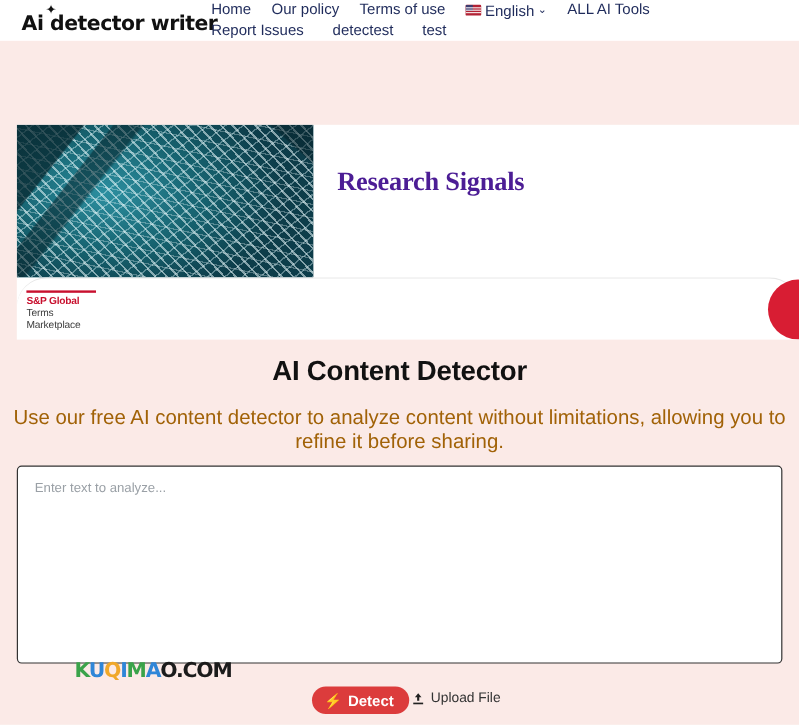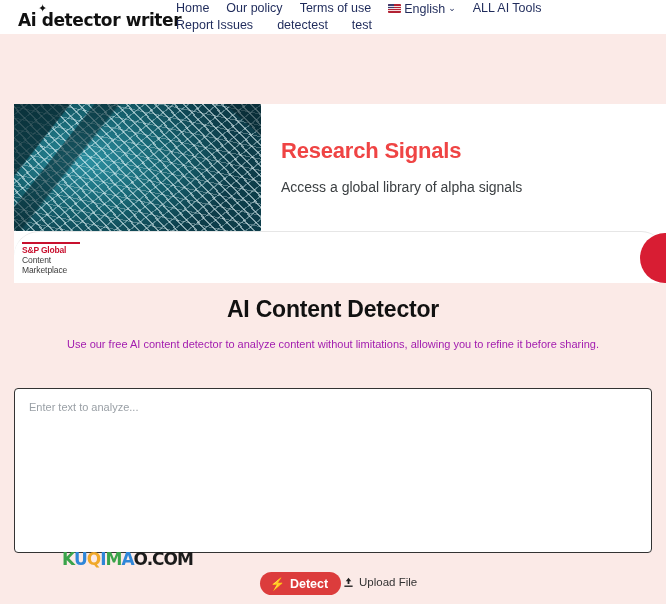--- a/index.html
+++ b/index.html
@@ -142,23 +142,24 @@
       linear-gradient(128deg, rgba(7,38,46,.72) 0 16%, rgba(0,0,0,0) 16.6% 23%, rgba(7,38,46,.55) 23.5% 30%, rgba(0,0,0,0) 31% 100%),
       linear-gradient(222deg, rgba(6,32,40,.5) 0 9%, rgba(0,0,0,0) 9.5% 100%);
   }
   .ad-text {
     flex: 1 1 auto;
     padding: 34px 0 0 20px;
   }
   .ad-title {
     font-size: 22px;
     font-weight: bold;
-    color: #ef4444;
+    color: #4c1d95;
     line-height: 1.2;
     letter-spacing: -0.2px;
+    font-family: Liberation Serif, serif;
   }
   .ad-sub {
     margin-top: 14px;
     font-size: 14px;
     color: #3c4043;
     line-height: 1.3;
   }
   .ad-bottom {
     height: 52px;
     border-top: 1px solid #e6e6e6;
@@ -218,22 +219,22 @@
     font-size: 23px;
     font-weight: bold;
     color: #111111;
     letter-spacing: -0.2px;
   }
   .page-sub {
     position: absolute;
     top: 338px;
     left: 0; right: 0;
     text-align: center;
-    font-size: 11px;
-    color: #a21caf;
+    font-size: 17px;
+    color: #a16207;
   }
   .textarea-box {
     position: absolute;
     left: 14px;
     top: 388px;
     width: 638px;
     height: 165px;
     background: #ffffff;
     border: 1.5px solid #333333;
     border-radius: 4px;
@@ -321,28 +322,27 @@
       <div class="nav-item">test</div>
     </div>
   </div>
 </div>
 
 <div class="ad">
   <div class="ad-top">
     <div class="ad-img"></div>
     <div class="ad-text">
       <div class="ad-title">Research Signals</div>
-      <div class="ad-sub">Access a global library of alpha signals</div>
     </div>
   </div>
   <div class="ad-bottom">
     <div class="sp-logo">
       <div class="sp-line" style="background: rgb(200, 16, 46);"></div>
       <div class="sp-red" style="color: rgb(200, 16, 46);">S&amp;P Global</div>
-      <div class="sp-gray">Content</div>
+      <div class="sp-gray">Terms</div>
       <div class="sp-gray">Marketplace</div>
     </div>
     <div class="ad-circle" style="background: rgb(216, 29, 51);"></div>
   </div>
 </div>
 
 <div class="page-title">AI Content Detector</div>
 <div class="page-sub">Use our free AI content detector to analyze content without limitations, allowing you to refine it before sharing.</div>
 
 <textarea class="textarea-box" placeholder="Enter text to analyze..." style=""></textarea>

